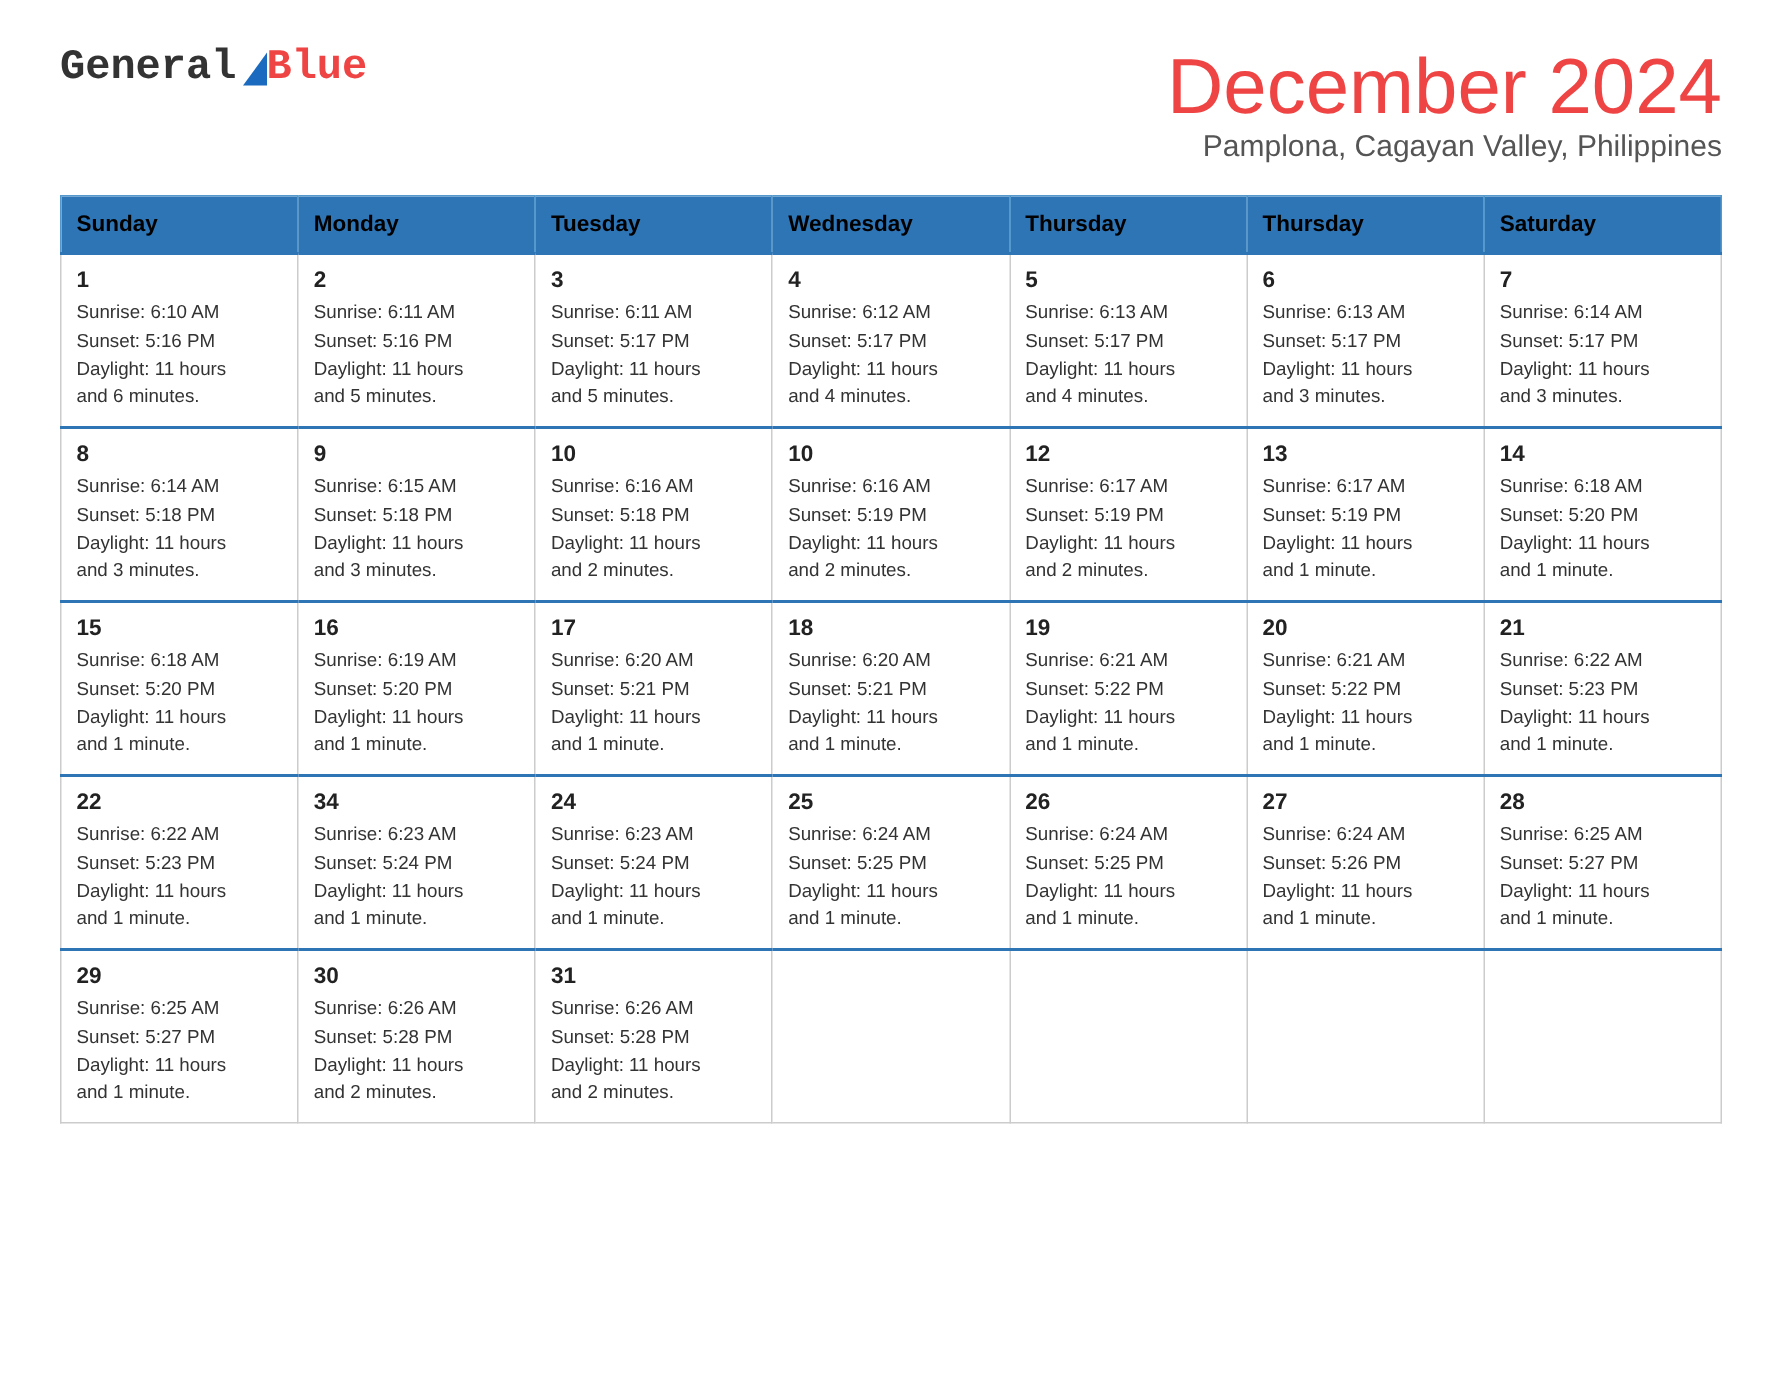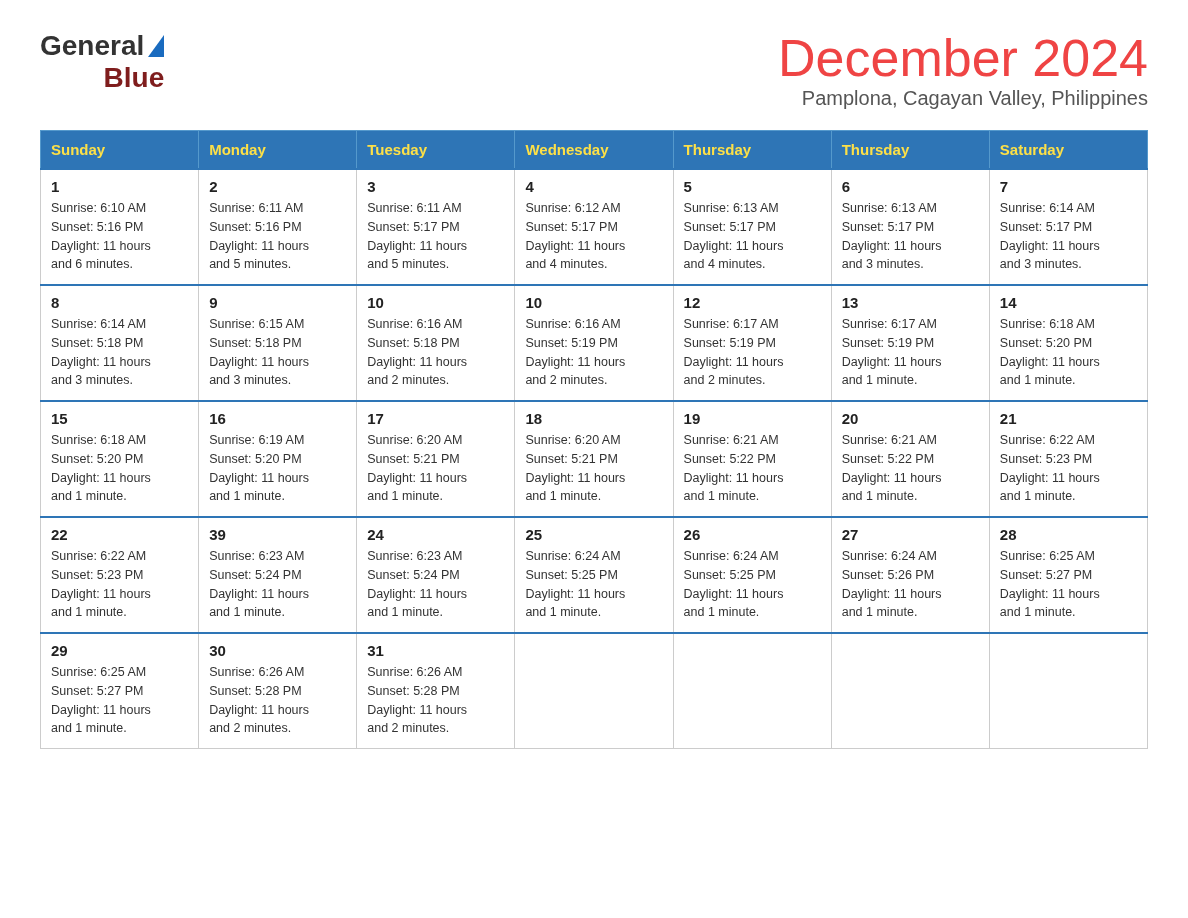--- a/index.html
+++ b/index.html
@@ -11,22 +11,22 @@
       min-height: 918px;
     }
     .header {
       display: flex;
       justify-content: space-between;
       align-items: flex-start;
       margin-bottom: 20px;
     }
     .logo {
       display: flex;
-      flex-direction: column;
-      align-items: flex-end;
+      align-items: center;
+      font-family: Liberation Mono, monospace;
     }
     .title-block {
       text-align: right;
     }
     .month-title {
       font-size: 52px;
       font-weight: normal;
       color: #ef4444;
       line-height: 1.1;
     }
@@ -35,21 +35,21 @@
       color: #555;
       margin-top: 0;
     }
     .calendar {
       width: 100%;
       border-collapse: collapse;
       border: 1px solid #aaa;
     }
     .calendar th {
       background-color: #2e75b6;
-      color: #fde047;
+      color: #000000;
       font-size: 15px;
       font-weight: bold;
       padding: 10px 10px;
       text-align: left;
       border: 1px solid #5599cc;
     }
     .calendar td {
       vertical-align: top;
       padding: 8px 10px 10px 10px;
       border: 1px solid #ccc;
@@ -98,21 +98,21 @@
 </head>
 <body>
 
 <div class="header">
   <div class="logo">
     <div class="logo-row">
       <span class="logo-text-general">General</span>
       <span class="logo-arrow"></span>
     </div>
     <div>
-      <span style="font-size:28px;font-weight:bold;color:#7f1d1d;">Blue</span>
+      <span style="font-size:28px;font-weight:bold;color:#ef4444;">Blue</span>
     </div>
   </div>
   <div class="title-block">
     <div class="month-title">December 2024</div>
     <div class="subtitle">Pamplona, Cagayan Valley, Philippines</div>
   </div>
 </div>
 
 <table class="calendar">
   <thead>
@@ -216,21 +216,21 @@
           <span class="day-num">21</span>
           <div class="day-info">Sunrise: 6:22 AM<br>Sunset: 5:23 PM<br>Daylight: 11 hours<br>and 1 minute.</div>
         </td>
       </tr>
       <tr>
         <td>
           <span class="day-num">22</span>
           <div class="day-info">Sunrise: 6:22 AM<br>Sunset: 5:23 PM<br>Daylight: 11 hours<br>and 1 minute.</div>
         </td>
         <td>
-          <span class="day-num">39</span>
+          <span class="day-num">34</span>
           <div class="day-info">Sunrise: 6:23 AM<br>Sunset: 5:24 PM<br>Daylight: 11 hours<br>and 1 minute.</div>
         </td>
         <td>
           <span class="day-num">24</span>
           <div class="day-info">Sunrise: 6:23 AM<br>Sunset: 5:24 PM<br>Daylight: 11 hours<br>and 1 minute.</div>
         </td>
         <td>
           <span class="day-num">25</span>
           <div class="day-info">Sunrise: 6:24 AM<br>Sunset: 5:25 PM<br>Daylight: 11 hours<br>and 1 minute.</div>
         </td>

